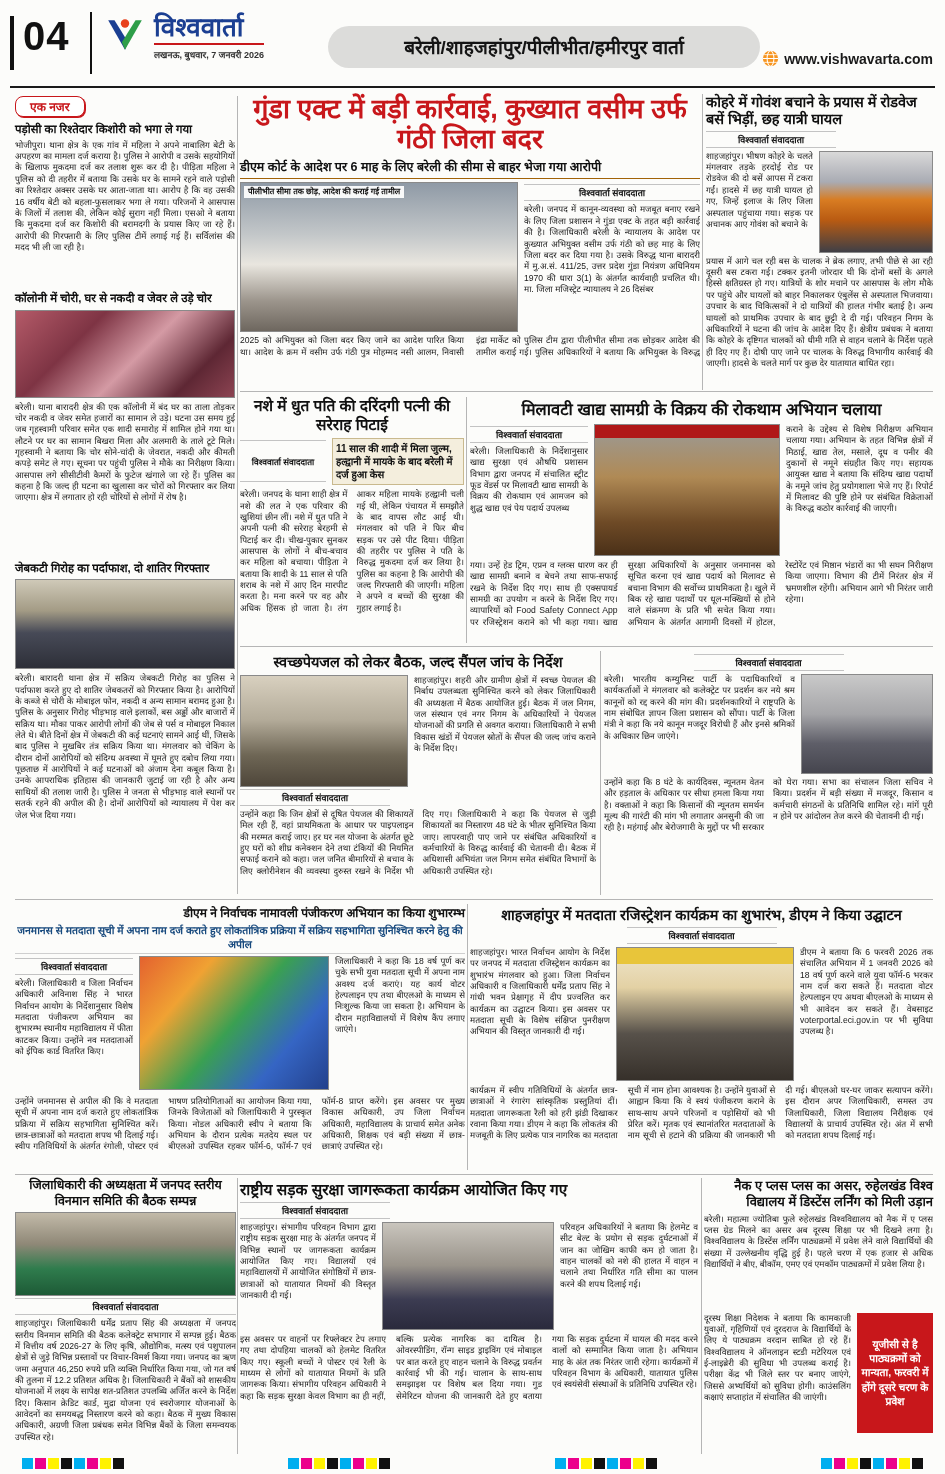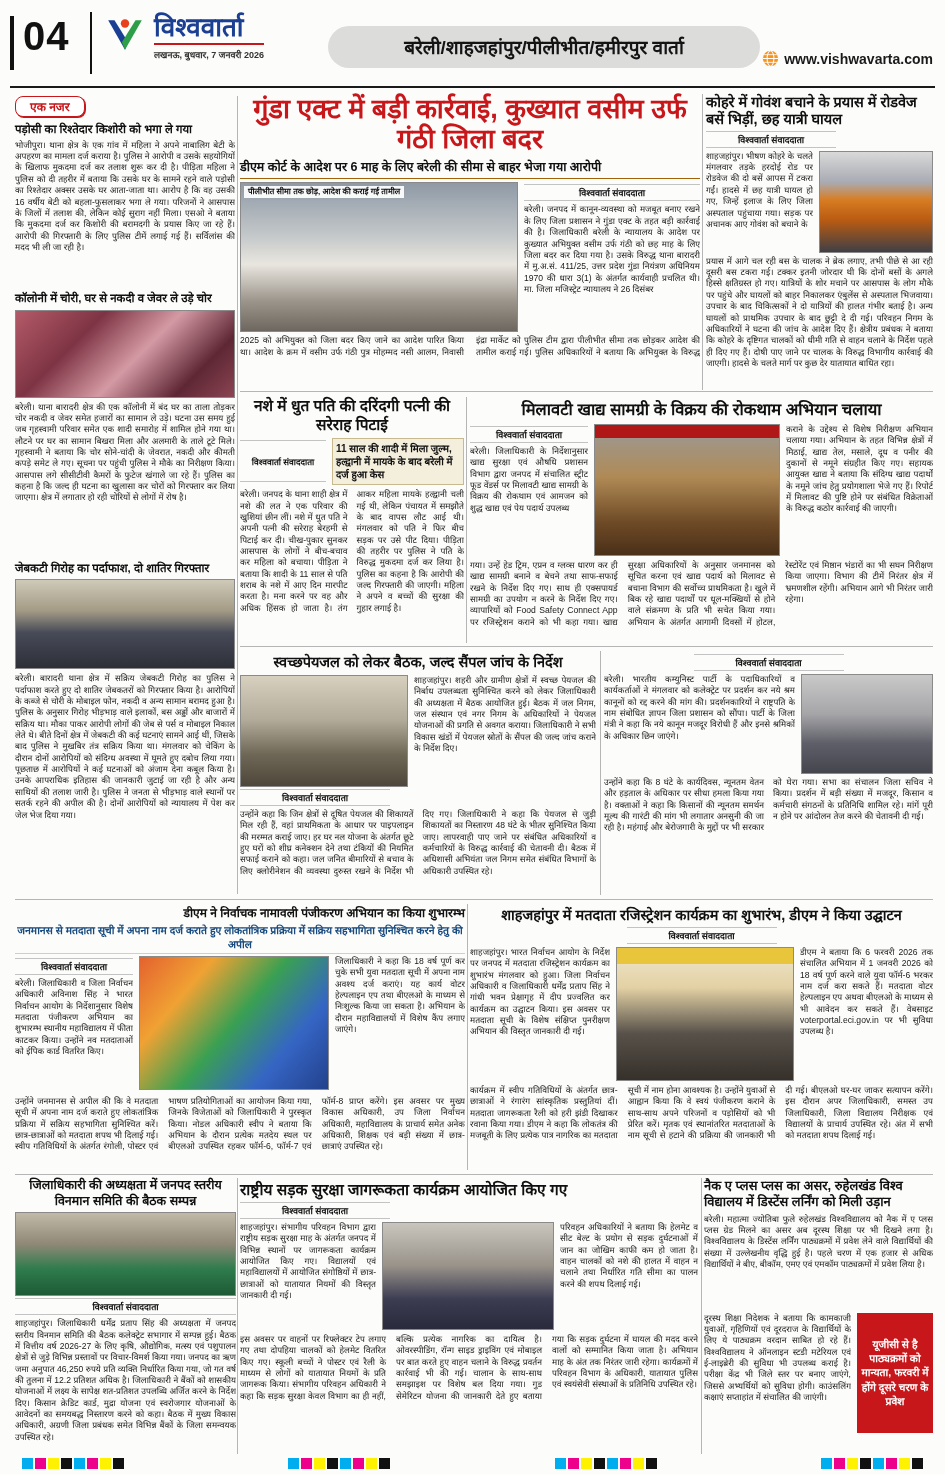--- a/index.html
+++ b/index.html
@@ -189,21 +189,21 @@
     <div class="byline" style="width:150px">विश्ववार्ता संवाददाता</div>
     <div class="row">
       <div class="bt" style="width:136px;flex:none;height:108px">शाहजहांपुर। संभागीय परिवहन विभाग द्वारा राष्ट्रीय सड़क सुरक्षा माह के अंतर्गत जनपद में विभिन्न स्थानों पर जागरूकता कार्यक्रम आयोजित किए गए। विद्यालयों एवं महाविद्यालयों में आयोजित संगोष्ठियों में छात्र-छात्राओं को यातायात नियमों की विस्तृत जानकारी दी गई।</div>
       <div class="photo ph-crowd" style="width:172px;height:108px"></div>
       <div class="bt" style="flex:1;height:108px">परिवहन अधिकारियों ने बताया कि हेलमेट व सीट बेल्ट के प्रयोग से सड़क दुर्घटनाओं में जान का जोखिम काफी कम हो जाता है। वाहन चालकों को नशे की हालत में वाहन न चलाने तथा निर्धारित गति सीमा का पालन करने की शपथ दिलाई गई।</div>
     </div>
     <div class="bt" style="height:112px;margin-top:4px;column-count:3;column-gap:10px">इस अवसर पर वाहनों पर रिफ्लेक्टर टेप लगाए गए तथा दोपहिया चालकों को हेलमेट वितरित किए गए। स्कूली बच्चों ने पोस्टर एवं रैली के माध्यम से लोगों को यातायात नियमों के प्रति जागरूक किया। संभागीय परिवहन अधिकारी ने कहा कि सड़क सुरक्षा केवल विभाग का ही नहीं, बल्कि प्रत्येक नागरिक का दायित्व है। ओवरस्पीडिंग, रॉन्ग साइड ड्राइविंग एवं मोबाइल पर बात करते हुए वाहन चलाने के विरुद्ध प्रवर्तन कार्रवाई भी की गई। चालान के साथ-साथ समझाइश पर विशेष बल दिया गया। गुड सेमेरिटन योजना की जानकारी देते हुए बताया गया कि सड़क दुर्घटना में घायल की मदद करने वालों को सम्मानित किया जाता है। अभियान माह के अंत तक निरंतर जारी रहेगा। कार्यक्रमों में परिवहन विभाग के अधिकारी, यातायात पुलिस एवं स्वयंसेवी संस्थाओं के प्रतिनिधि उपस्थित रहे।</div>
   </div>
 
   <div class="abs" style="left:704px;top:1178px;width:229px">
-    <h2 style="font-size:13px;line-height:1.25;text-align:left" class="sechead">नैक ए प्लस प्लस का असर, रुहेलखंड विश्व विद्यालय में डिस्टेंस लर्निंग को मिली उड़ान</h2>
+    <h2 style="font-size:13px;line-height:1.25;text-align:right" class="sechead">नैक ए प्लस प्लस का असर, रुहेलखंड विश्व विद्यालय में डिस्टेंस लर्निंग को मिली उड़ान</h2>
     <div class="bt" style="height:96px;margin-top:3px">बरेली। महात्मा ज्योतिबा फुले रुहेलखंड विश्वविद्यालय को नैक में ए प्लस प्लस ग्रेड मिलने का असर अब दूरस्थ शिक्षा पर भी दिखने लगा है। विश्वविद्यालय के डिस्टेंस लर्निंग पाठ्यक्रमों में प्रवेश लेने वाले विद्यार्थियों की संख्या में उल्लेखनीय वृद्धि हुई है। पहले चरण में एक हजार से अधिक विद्यार्थियों ने बीए, बीकॉम, एमए एवं एमकॉम पाठ्यक्रमों में प्रवेश लिया है।</div>
     <div class="row" style="margin-top:3px">
       <div class="bt" style="flex:1;height:120px">दूरस्थ शिक्षा निदेशक ने बताया कि कामकाजी युवाओं, गृहिणियों एवं दूरदराज के विद्यार्थियों के लिए ये पाठ्यक्रम वरदान साबित हो रहे हैं। विश्वविद्यालय ने ऑनलाइन स्टडी मटेरियल एवं ई-लाइब्रेरी की सुविधा भी उपलब्ध कराई है। परीक्षा केंद्र भी जिले स्तर पर बनाए जाएंगे, जिससे अभ्यर्थियों को सुविधा होगी। काउंसलिंग कक्षाएं सप्ताहांत में संचालित की जाएंगी।</div>
       <div style="width:76px;flex:none;height:120px;background:#c8171b;color:#fff;font-weight:bold;font-size:10.5px;text-align:center;display:flex;align-items:center;justify-content:center;padding:4px;line-height:1.35;overflow:hidden">यूजीसी से है पाठ्यक्रमों को मान्यता, फरवरी में होंगे दूसरे चरण के प्रवेश</div>
     </div>
   </div>
 
   <div class="vline" style="left:237px;top:96px;height:798px"></div>
   <div class="vline" style="left:702px;top:94px;height:296px"></div>
   <div class="hline" style="left:240px;top:391px;width:693px"></div>

